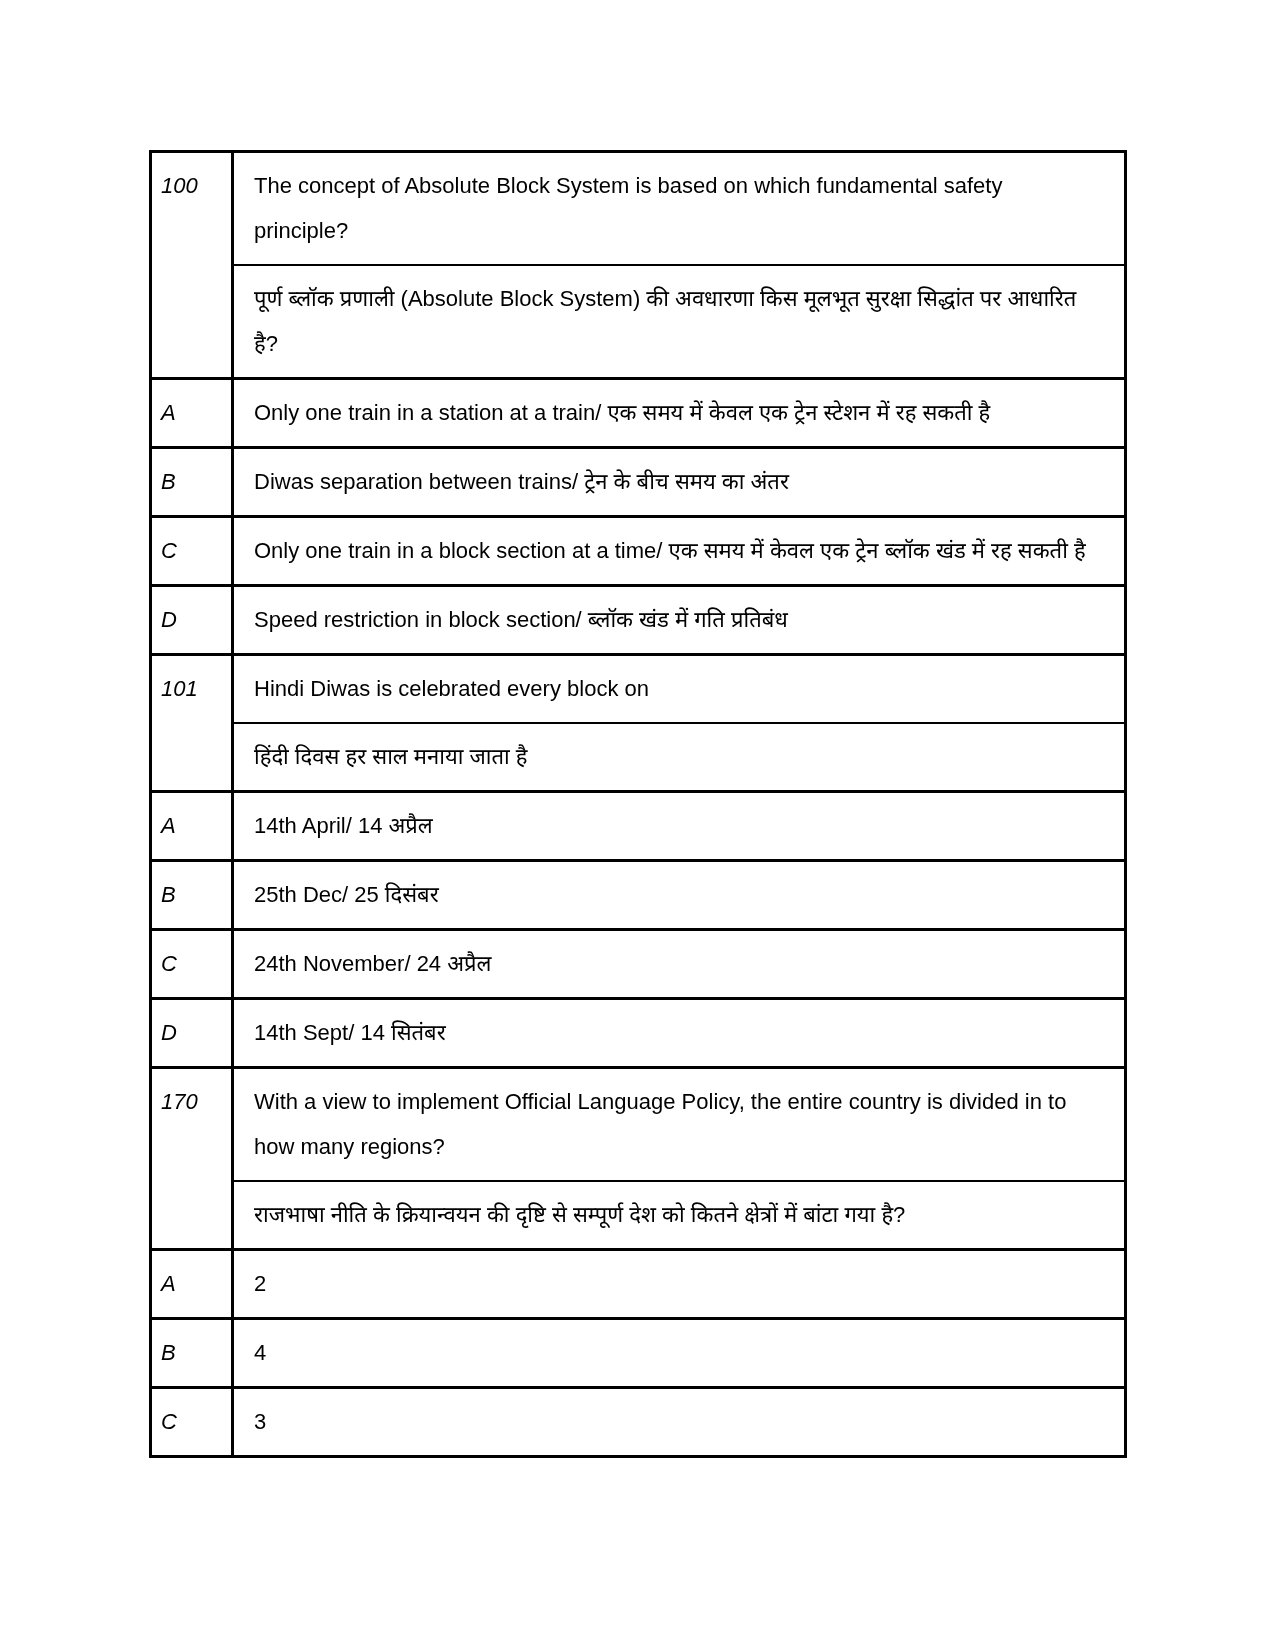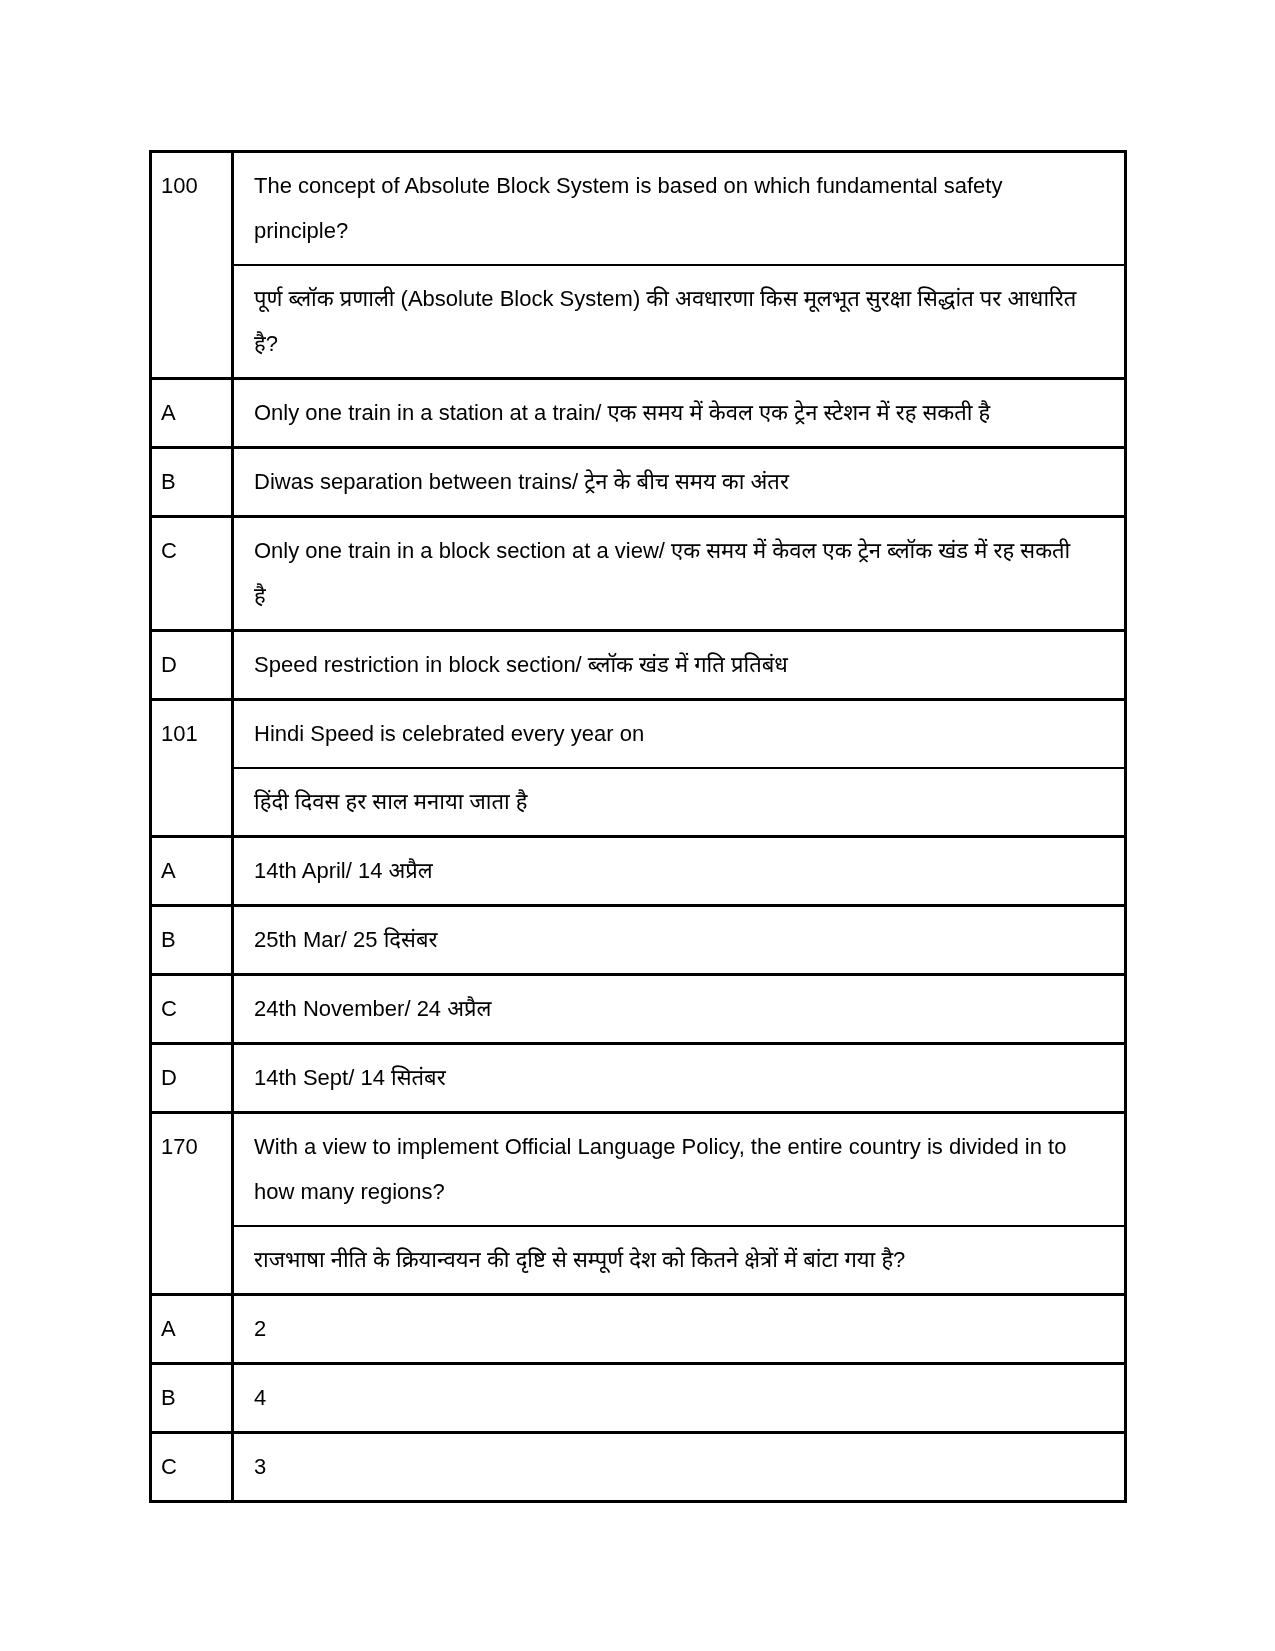--- a/index.html
+++ b/index.html
@@ -29,20 +29,21 @@
     border: 3px solid #000000;
     vertical-align: top;
     font-size: 22px;
     line-height: 45px;
     padding: 10px 36px 11px 20px;
     word-wrap: break-word;
   }
   table.qtable td.num {
     padding-left: 9px;
     padding-right: 4px;
+    font-style: italic;
   }
   
   table.qtable td.qen { border-bottom-width: 2px; margin-left: 16px; }
   table.qtable td.qhi { border-top-width: 2px; }
 </style>
 </head>
 <body>
 
 <div class="sheet">
   <table class="qtable">
@@ -61,40 +62,40 @@
         <tr>
           <td class="num">A</td>
           <td>Only one train in a station at a train/ एक समय में केवल एक ट्रेन स्टेशन में रह सकती है</td>
         </tr>
         <tr>
           <td class="num">B</td>
           <td>Diwas separation between trains/ ट्रेन के बीच समय का अंतर</td>
         </tr>
         <tr>
           <td class="num">C</td>
-          <td>Only one train in a block section at a view/ एक समय में केवल एक ट्रेन ब्लॉक खंड में रह सकती है</td>
+          <td>Only one train in a block section at a time/ एक समय में केवल एक ट्रेन ब्लॉक खंड में रह सकती है</td>
         </tr>
         <tr>
           <td class="num">D</td>
           <td>Speed restriction in block section/ ब्लॉक खंड में गति प्रतिबंध</td>
         </tr>
         <tr>
           <td class="num" rowspan="2">101</td>
-          <td class="qen">Hindi Speed is celebrated every year on</td>
+          <td class="qen">Hindi Diwas is celebrated every block on</td>
         </tr>
         <tr>
           <td class="qhi">हिंदी दिवस हर साल मनाया जाता है</td>
         </tr>
         <tr>
           <td class="num">A</td>
           <td>14th April/ 14 अप्रैल</td>
         </tr>
         <tr>
           <td class="num">B</td>
-          <td>25th Mar/ 25 दिसंबर</td>
+          <td>25th Dec/ 25 दिसंबर</td>
         </tr>
         <tr>
           <td class="num">C</td>
           <td>24th November/ 24 अप्रैल</td>
         </tr>
         <tr>
           <td class="num">D</td>
           <td>14th Sept/ 14 सितंबर</td>
         </tr>
         <tr>

